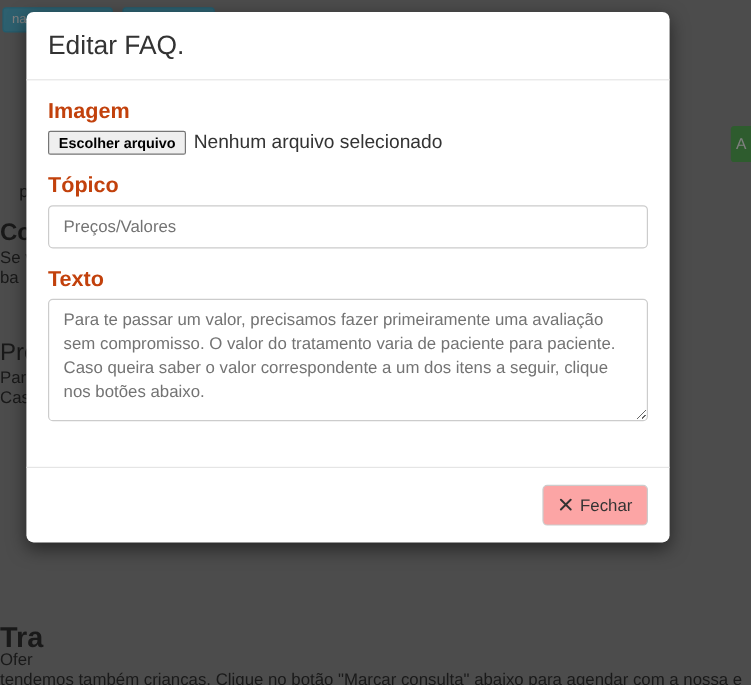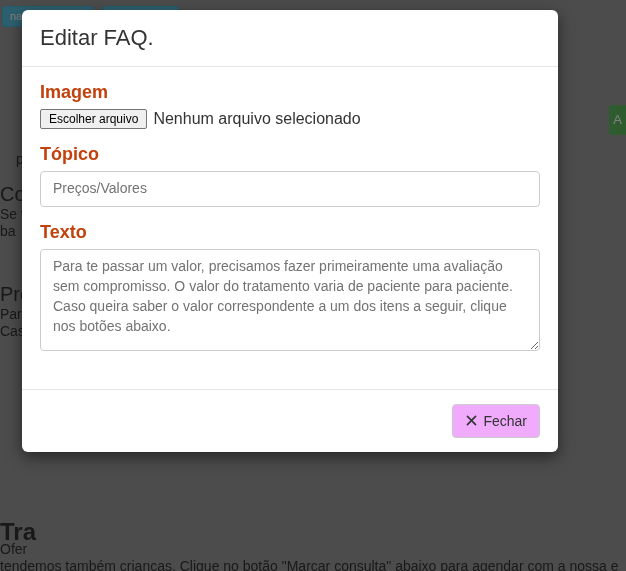--- a/index.html
+++ b/index.html
@@ -75,20 +75,21 @@
 }
 .file-row { display: flex; align-items: center; gap: 6px; }
 .file-btn {
   font-family: Arial, sans-serif;
   font-size: 12px;
   padding: 2px 8px;
   background: #efefef;
   border: 1px solid #767676;
   border-radius: 2px;
   cursor: pointer;
+  font-weight: bold;
 }
 .file-status { font-size: 16px; color: #333; }
 .form-control {
   width: 100%;
   padding: 7px 12px;
   font-size: 14px;
   color: #737373;
   background: #fff;
   border: 1px solid #ccc;
   border-radius: 4px;
@@ -133,37 +134,37 @@
   border-radius: 4px;
   cursor: pointer;
   line-height: 1.3;
 }
 .btn-primary {
   background: #337ab7;
   border: 1px solid #2e6da4;
   color: #fff;
 }
 .btn-default {
-  background: #f0abfc;
+  background: #fca5a5;
   border: 1px solid #ccc;
   color: #333;
   margin-left: 6px;
 }
 .btn svg { width: 13px; height: 13px; }
 </style>
 </head>
 <body>
 
 <div class="backdrop">
   <div class="bg-noise">
     <span class="bg-tag">nao e para mim</span>
     <span class="bg-tag">nao e p mim</span>
     <div class="bg-btn-green">A</div>
     <div class="bg-text" style="left:16px;top:150px">po</div>
-    <div class="bg-text" style="left:0;top:180px;font-size:20px;font-weight:400">Co</div>
+    <div class="bg-text" style="left:0;top:180px;font-size:20px;font-weight:700">Co</div>
     <div class="bg-text" style="left:0;top:205px">Se v</div>
     <div class="bg-text" style="left:0;top:222px">ba</div>
     <div class="bg-text" style="left:0;top:280px;font-size:20px;font-weight:500">Pre</div>
     <div class="bg-text" style="left:0;top:305px">Para</div>
     <div class="bg-text" style="left:0;top:322px">Cas</div>
     <div class="bg-text" style="left:0;top:515px;font-size:24px;font-weight:700">Tra</div>
     <div class="bg-text" style="left:0;top:540px">Ofer</div>
     <div class="bg-text" style="left:0;top:557px">tendemos também crianças. Clique no botão "Marcar consulta" abaixo para agendar com a nossa e</div>
   </div>
 </div>

